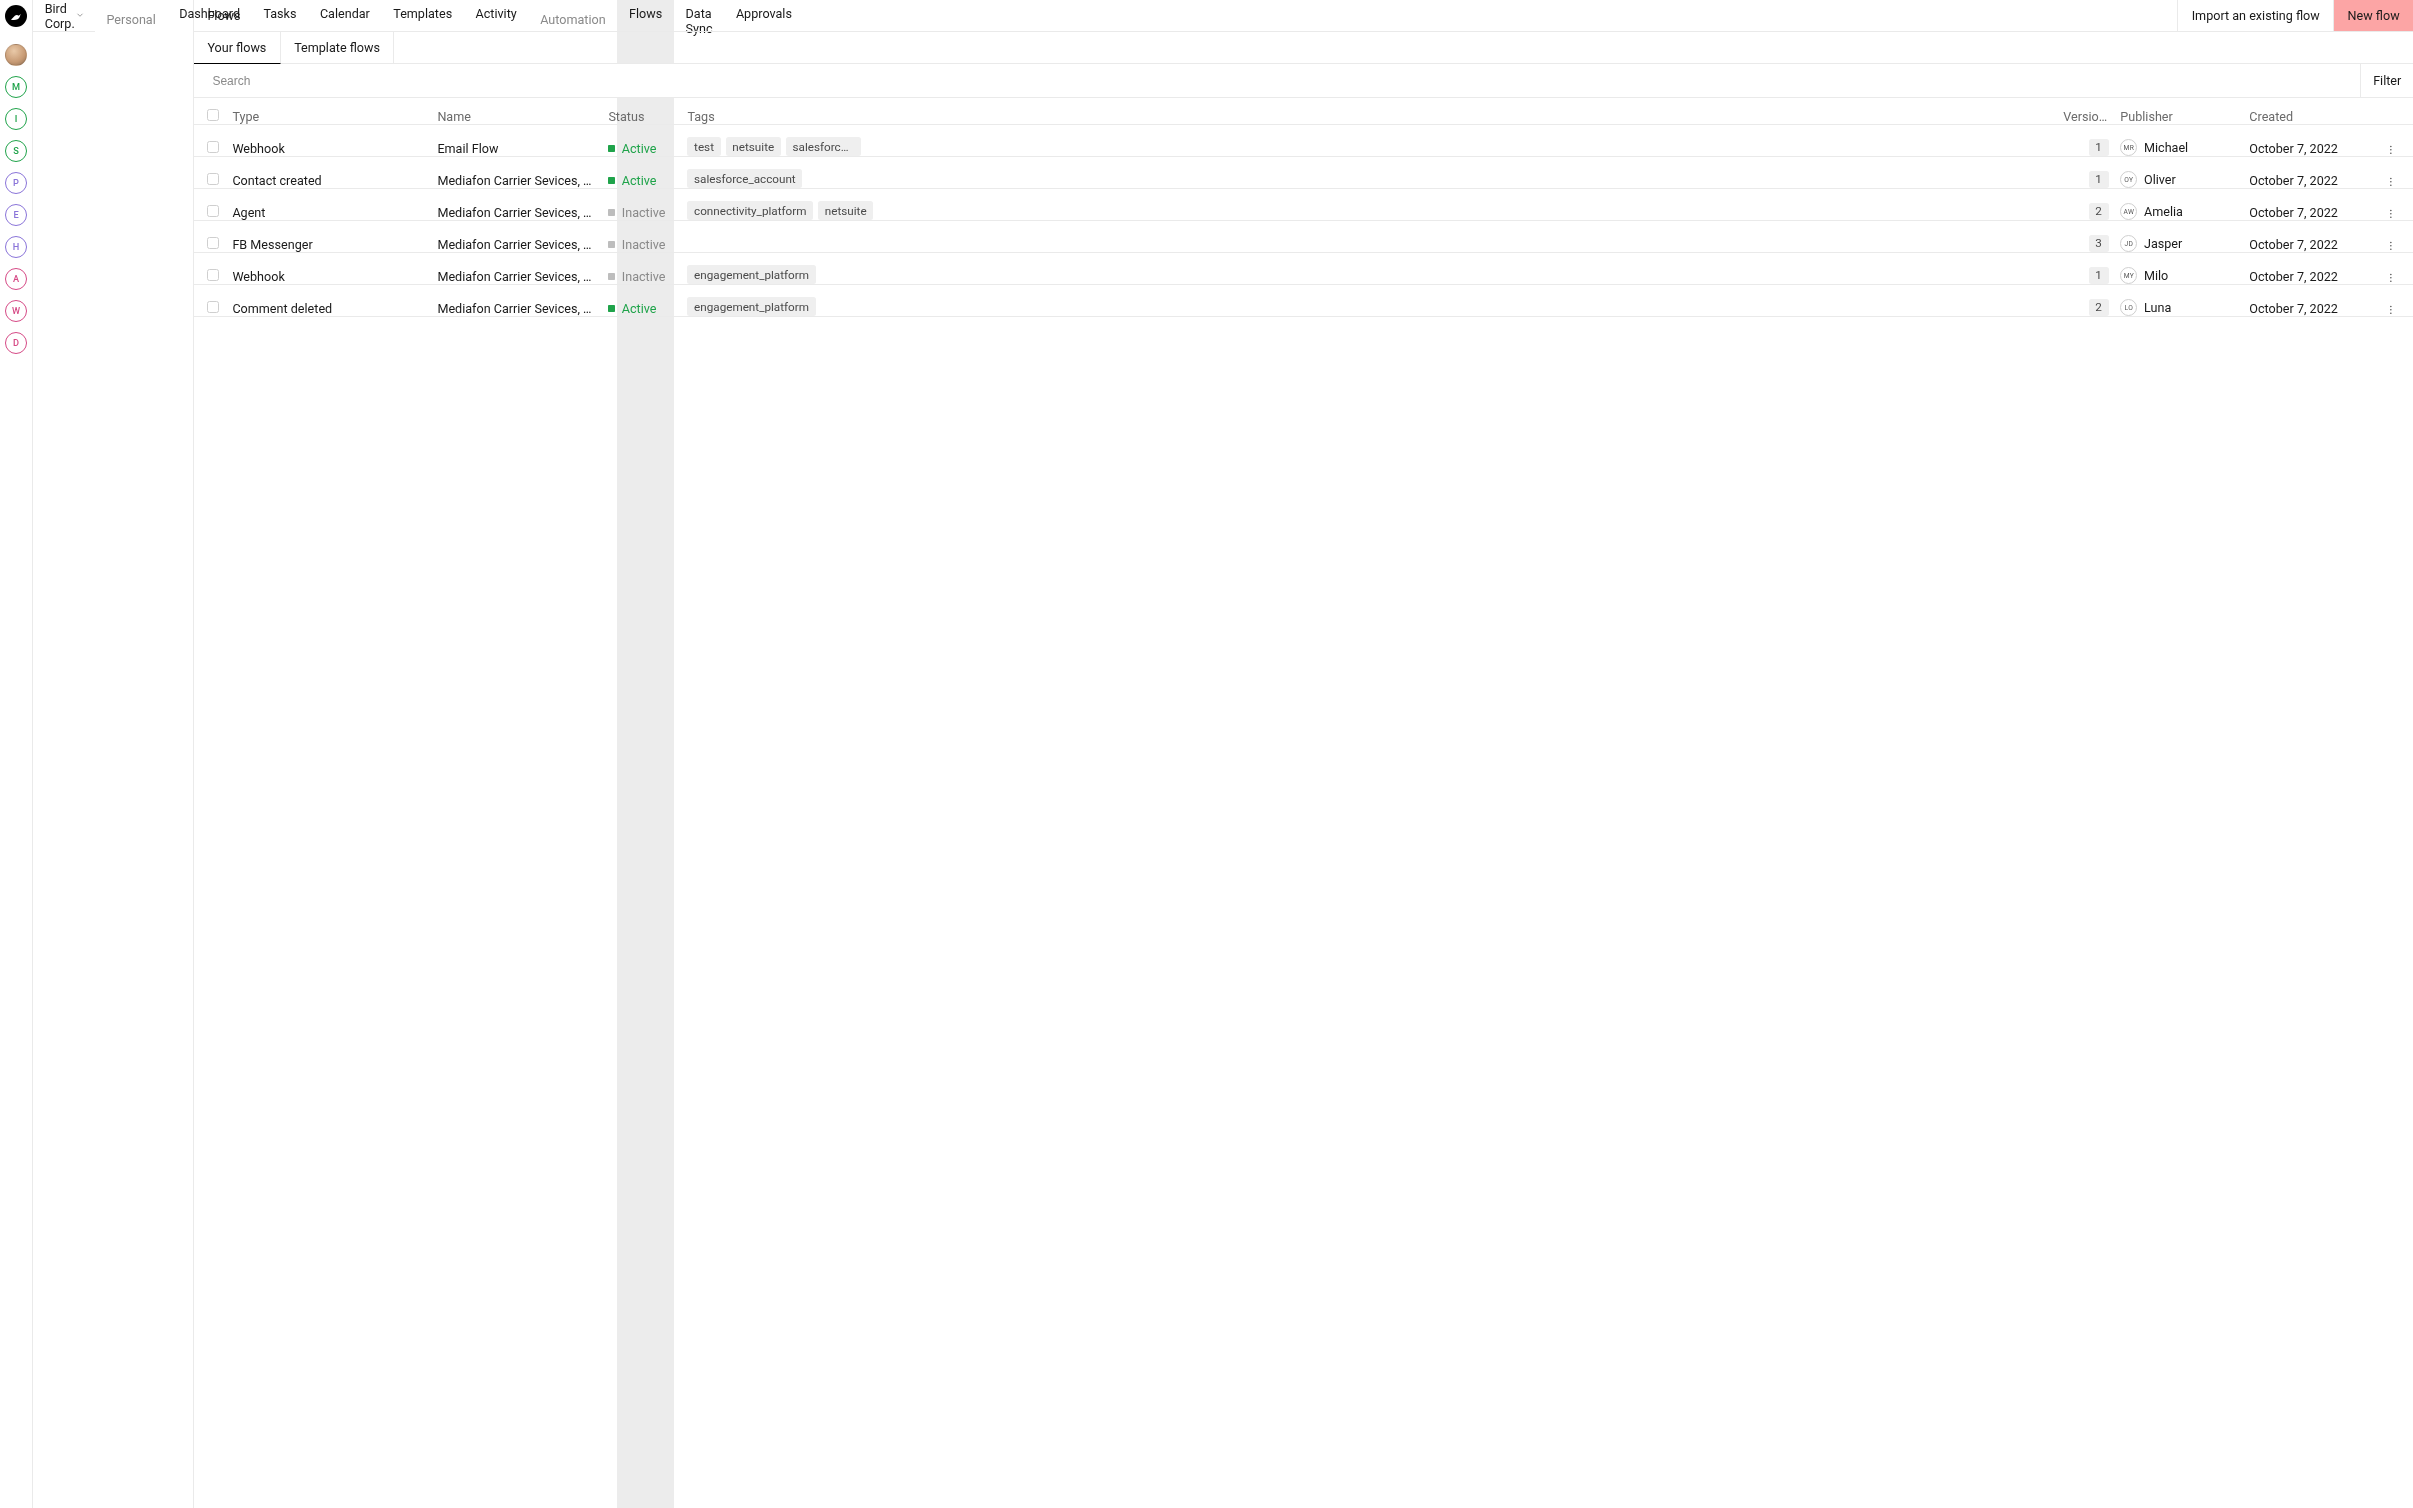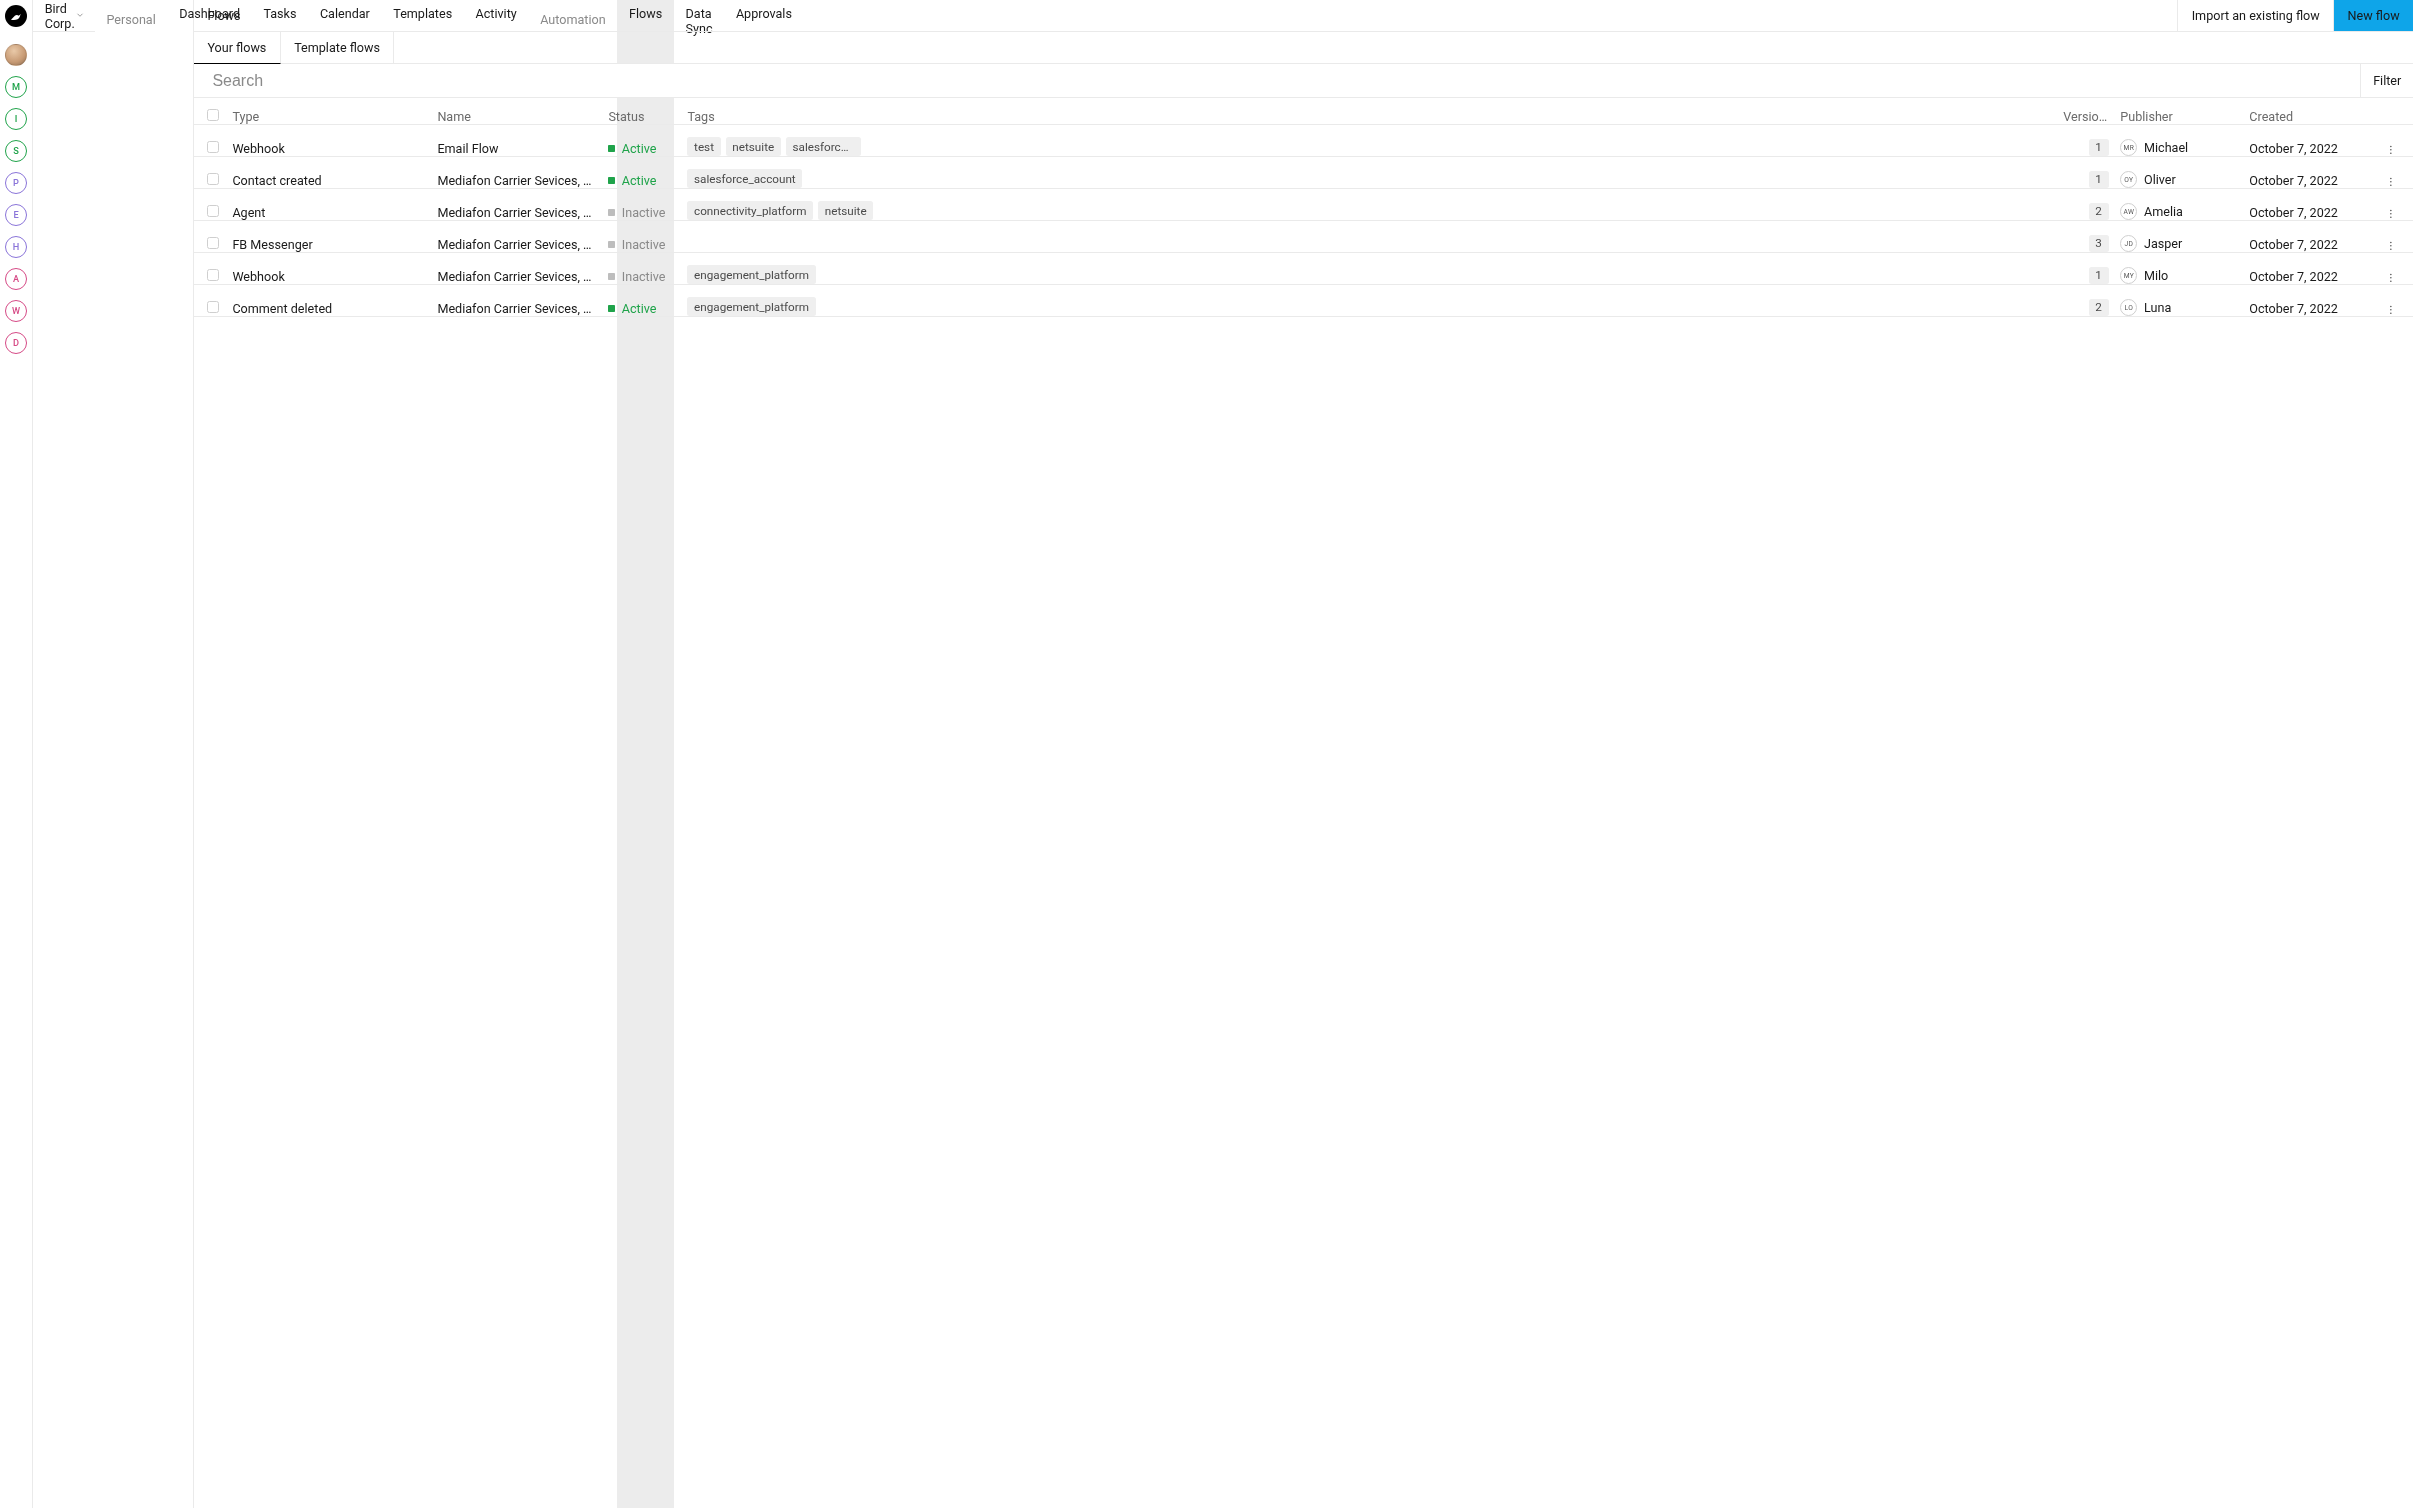--- a/index.html
+++ b/index.html
@@ -88,21 +88,21 @@
     display: flex; align-items: center;
     flex: 1;
   }
   .topbar .btn {
     display: flex; align-items: center;
     padding: 0 13.4px;
     font-size: 12.6px;
     border-left: 0.8px solid #eaeaea;
     cursor: pointer;
   }
-  .topbar .btn.primary { background: #0ea5e9; }
+  .topbar .btn.primary { background: #fca5a5; }
 
   .tabs {
     display: flex;
     border-bottom: 0.8px solid #eaeaea;
     padding-left: 0;
   }
   .tabs .tab {
     padding: 8.4px 13.4px 7.5px 13.4px;
     font-size: 12.6px;
     color: #1a1a1a;
@@ -114,21 +114,21 @@
   .searchrow {
     display: flex; align-items: stretch;
     border-bottom: 0.8px solid #eaeaea;
     height: 34px;
   }
   .searchrow input {
     flex: 1;
     border: none;
     outline: none;
     padding: 0 18.4px;
-    font-size: 16px;
+    font-size: 12px;
     color: #1a1a1a;
   }
   .searchrow input::placeholder { color: #8a8a8a; }
   .searchrow .filter {
     border-left: 0.8px solid #eaeaea;
     display: flex; align-items: center;
     padding: 0 11.7px;
     font-size: 12.6px;
     cursor: pointer;
   }

